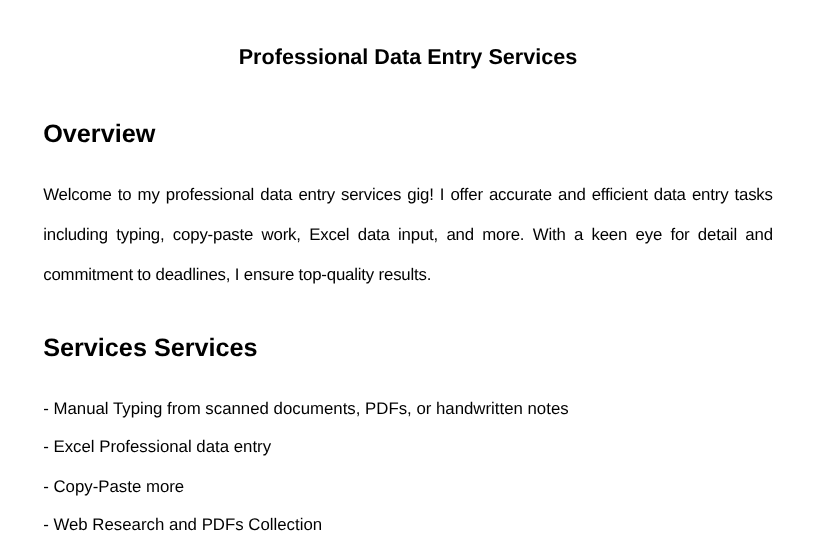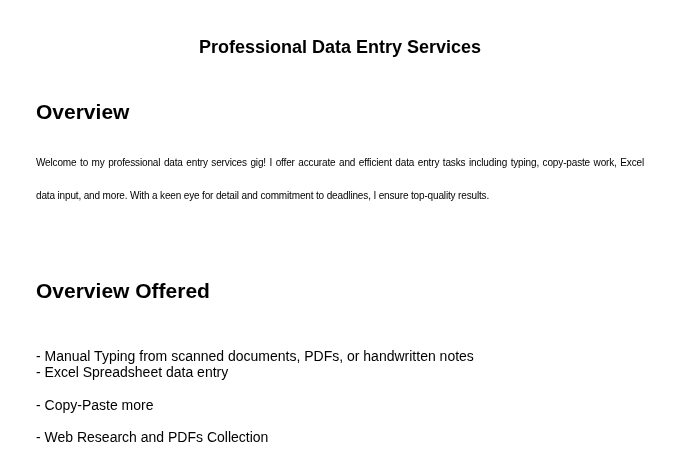--- a/index.html
+++ b/index.html
@@ -34,21 +34,21 @@
       line-height: 20px;
       margin: 0;
     }
     #overview-heading { top: 102px; }
     #services-heading { top: 281px; }
     .overview-para {
       position: absolute;
       top: 146px;
       left: 36px;
       width: 608px;
-      font-size: 10px;
+      font-size: 14px;
       line-height: 33px;
       text-align: justify;
       margin: 0;
       letter-spacing: -0.15px;
     }
     .service-item {
       position: absolute;
       left: 36px;
       font-size: 14px;
       line-height: 18px;
@@ -58,20 +58,20 @@
   </style>
 </head>
 <body>
 
 <h1 class="doc-title">Professional Data Entry Services</h1>
 
 <h2 class="section-heading" id="overview-heading">Overview</h2>
 
 <p class="overview-para">Welcome to my professional data entry services gig! I offer accurate and efficient data entry tasks including typing, copy-paste work, Excel data input, and more. With a keen eye for detail and commitment to deadlines, I ensure top-quality results.</p>
 
-<h2 class="section-heading" id="services-heading">Overview Offered</h2>
+<h2 class="section-heading" id="services-heading">Services Services</h2>
 
 <div>
-  <p class="service-item" style="top:331px;margin-top:16px;">- Manual Typing from scanned documents, PDFs, or handwritten notes</p>
-  <p class="service-item" style="top:363px;">- Excel Spreadsheet data entry</p>
+  <p class="service-item" style="top:331px;">- Manual Typing from scanned documents, PDFs, or handwritten notes</p>
+  <p class="service-item" style="top:363px;">- Excel Professional data entry</p>
   <p class="service-item" style="top:396px;">- Copy-Paste more</p>
   <p class="service-item" style="top:428px;">- Web Research and PDFs Collection</p>
 </div>
 
 </body></html>

